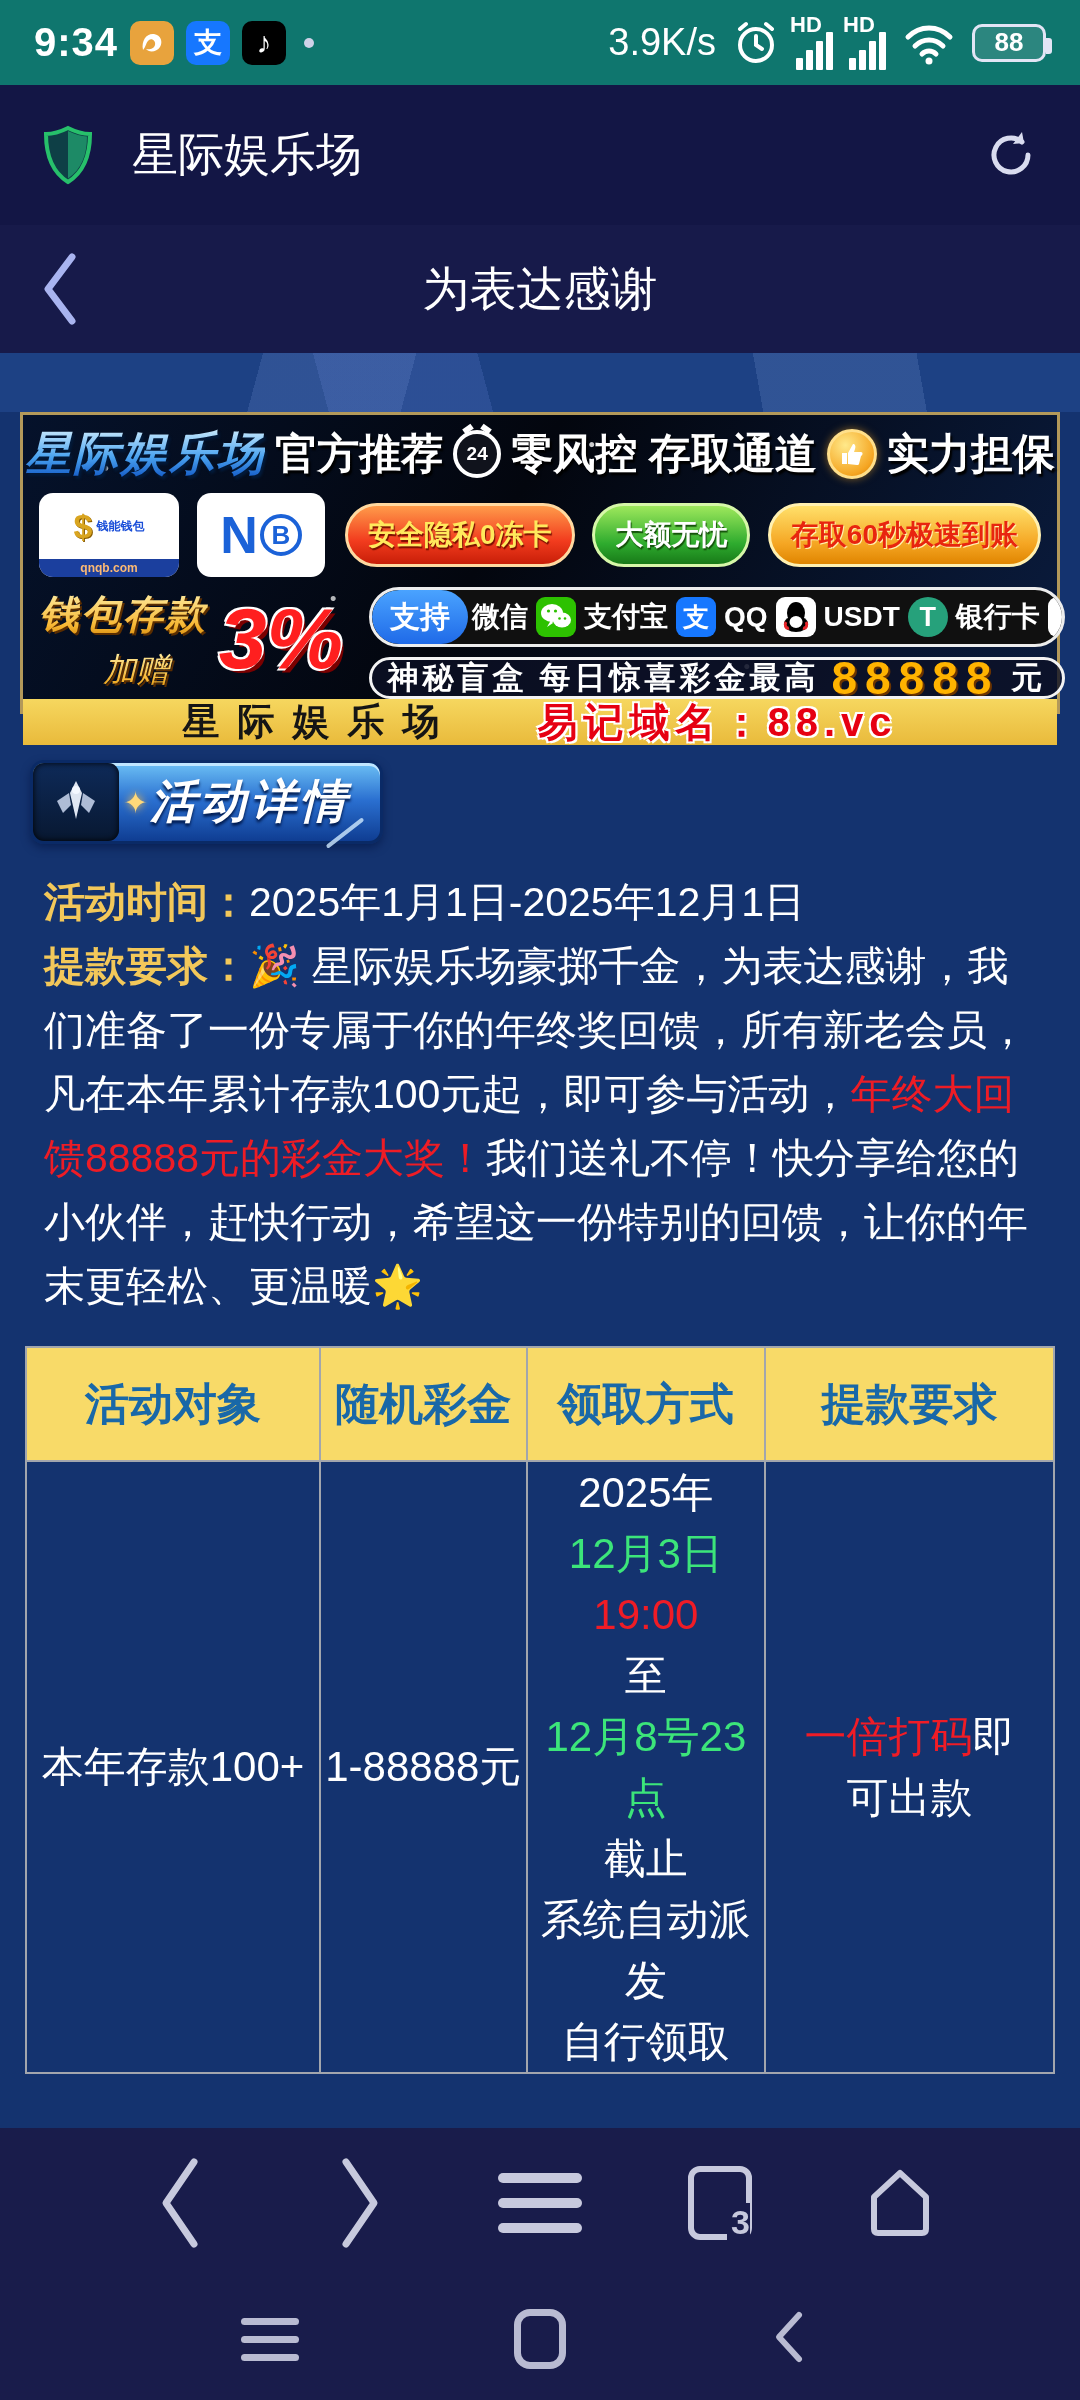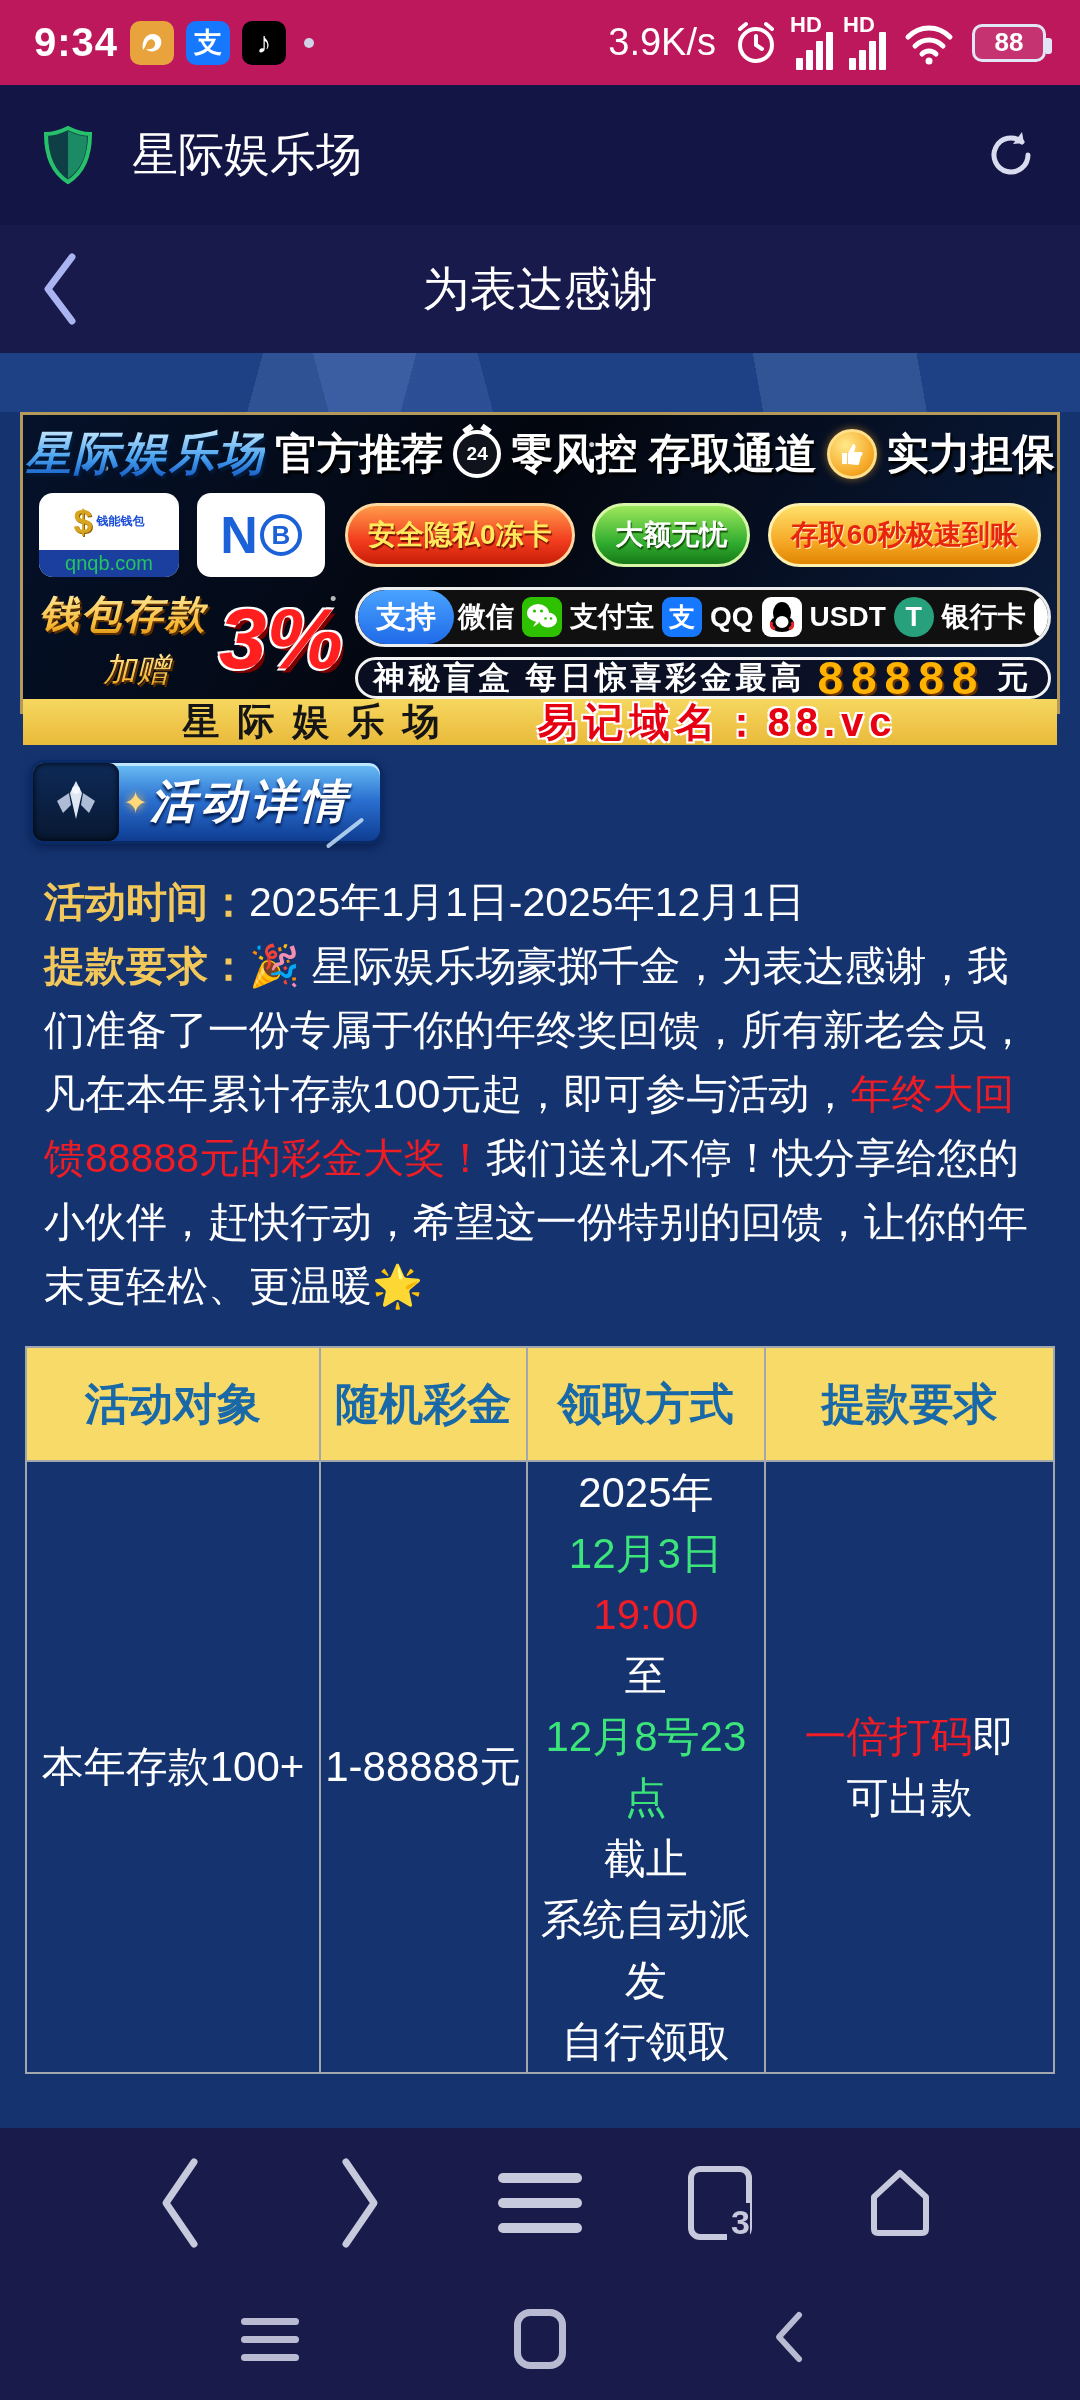--- a/index.html
+++ b/index.html
@@ -1,20 +1,20 @@
 <!DOCTYPE html>
 <html><head>
 <meta charset="utf-8">
 <style>
   * { margin:0; padding:0; box-sizing:border-box; }
   html,body { width:1080px; height:2400px; background:#0f1240; font-family:"Liberation Sans",sans-serif; }
   .screen { position:relative; width:1080px; height:2400px; overflow:hidden; background:#14336f; }
 
   
-  .status-bar { position:absolute; top:0; left:0; width:100%; height:85px; background:#be185d;
+  .status-bar { position:absolute; top:0; left:0; width:100%; height:85px; background:#0f766e;
     display:flex; align-items:center; padding:0 34px; gap:12px; color:#fff; }
   .sb-time { font-size:40px; font-weight:600; letter-spacing:1px; }
   .sb-app { width:44px; height:44px; border-radius:10px; display:flex; align-items:center; justify-content:center; }
   .sb-uc { background:#e8a33d; }
   .sb-ali { background:#1677ff; color:#fff; font-size:28px; font-weight:700; }
   .sb-tt { background:#000; color:#fff; font-size:30px; }
   .sb-dot { width:10px; height:10px; border-radius:50%; background:#cfd2e8; margin-left:6px; }
   .sb-right { margin-left:auto; display:flex; align-items:center; gap:16px; }
   .sb-speed { font-size:38px; font-weight:500; }
   .sig { display:flex; align-items:flex-end; gap:3px; position:relative; padding-top:16px; }
@@ -63,32 +63,32 @@
   .medal { width:50px; height:50px; border-radius:50%; background:radial-gradient(circle at 35% 30%, #ffe98a, #f5a623 70%, #d97a00);
     border:3px solid #ffdf8a; display:flex; align-items:center; justify-content:center; flex:0 0 auto; box-shadow:0 0 8px #f5a62388; }
 
   .b-row2 { display:flex; align-items:center; margin:8px 16px 0; gap:14px; }
   .tiles { display:flex; gap:18px; width:292px; flex:0 0 auto; }
   .tile { background:#fff; border-radius:14px; overflow:hidden; text-align:center; }
   .tile-wallet { width:140px; height:84px; display:flex; flex-direction:column; }
   .tw-top { flex:1; display:flex; align-items:center; justify-content:center; gap:4px; }
   .tw-dollar { font-size:34px; font-weight:900; color:#d9a520; text-shadow:1px 1px 0 #8a5d00; }
   .tw-name { font-size:12px; font-weight:700; color:#1b4fd8; }
-  .tw-domain { background:#1b3f9e; color:#22c55e; font-size:20px; font-weight:400; padding:2px 0; }
+  .tw-domain { background:#1b3f9e; color:#fdba74; font-size:12px; font-weight:700; padding:2px 0; }
   .tile-no { width:128px; height:84px; display:flex; align-items:center; justify-content:center; gap:2px; }
   .tn-n { font-size:52px; font-weight:900; color:#1b62d8; }
   .tn-b { width:42px; height:42px; border:4px solid #1b62d8; border-radius:50%; color:#1b62d8; font-size:26px; font-weight:900;
     display:flex; align-items:center; justify-content:center; }
   .pills { display:flex; gap:6px; flex:1; justify-content:space-between; }
   .pill { border-radius:34px; font-weight:900; font-size:28px; padding:10px 20px; white-space:nowrap; }
   .pill-red { background:linear-gradient(180deg,#ff9b4a,#f23c1e 60%,#c81e08); border:3px solid #ffd9a0; color:#ffe95c; text-shadow:1px 2px 1px #7a1000; }
   .pill-green { background:linear-gradient(180deg,#9ee85c,#2eab2e 65%,#187a18); border:3px solid #d6f7a8; color:#fff; text-shadow:1px 2px 1px #14520a; }
   .pill-gold { background:linear-gradient(180deg,#ffe06a,#f5a623 65%,#e08500); border:3px solid #fff0b0; color:#e8250f; text-shadow:1px 1px 0 #fff2b0; }
 
-  .b-row3 { display:flex; margin:10px 16px 0; gap:16px; flex:1; }
+  .b-row3 { display:flex; margin:10px 16px 0; gap:30px; flex:1; }
   .wallet-promo { width:300px; flex:0 0 auto; position:relative; }
   .wp1 { font-size:40px; font-weight:900; font-style:italic; letter-spacing:2px;
     background:linear-gradient(180deg,#fff3b0,#f7b733 70%,#c97a00); -webkit-background-clip:text; background-clip:text; color:transparent;
     filter:drop-shadow(2px 2px 0 #5a2d00); }
   .wp2 { font-size:33px; margin:6px 0 0 64px; font-weight:400; font-style:italic;
     background:linear-gradient(180deg,#fff3b0,#f7b733 70%,#c97a00); -webkit-background-clip:text; background-clip:text; color:transparent;
     filter:drop-shadow(2px 2px 0 #5a2d00); }
   .wp3 { position:absolute; right:-4px; top:2px; font-size:86px; font-weight:900; font-style:italic; color:#ff1f1f;
     text-shadow:-2px -2px 0 #fff, 2px -2px 0 #fff, -2px 2px 0 #fff, 3px 4px 0 #7a0000; }
   .b-right { flex:1; display:flex; flex-direction:column; gap:10px; }

